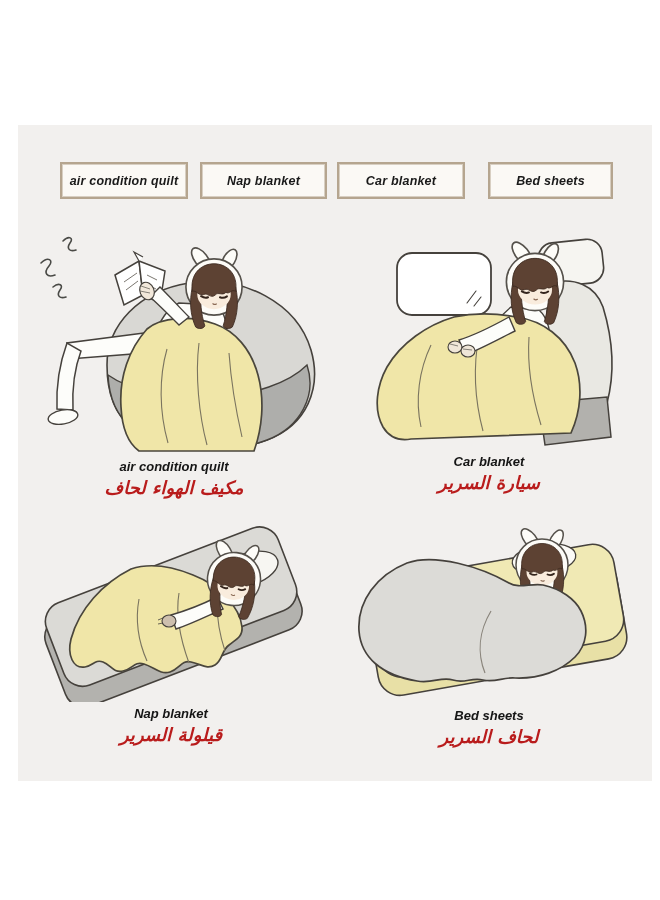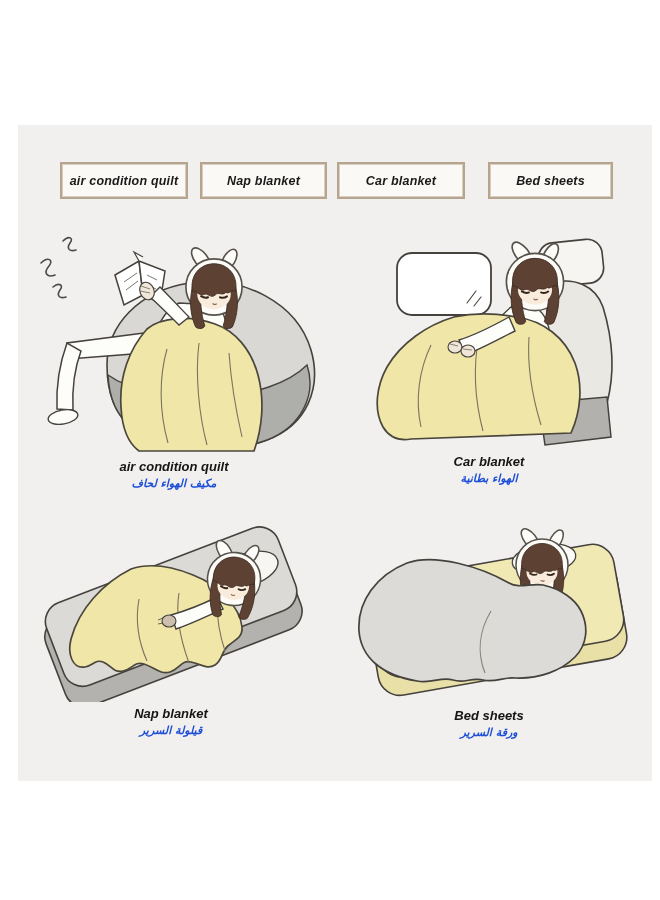--- a/index.html
+++ b/index.html
@@ -13,21 +13,21 @@
   .tab1{left:42px;width:128px;}
   .tab2{left:182px;width:127px;}
   .tab3{left:319px;width:128px;}
   .tab4{left:470px;width:125px;}
   .cell{position:absolute;text-align:center;}
   .cell1{left:6px;top:100px;width:300px;}
   .cell2{left:312px;top:100px;width:318px;}
   .cell3{left:2px;top:392px;width:302px;}
   .cell4{left:310px;top:394px;width:322px;}
   .cap-en{font-style:italic;font-weight:bold;font-size:13px;color:#151515;margin-top:4px;}
-  .cap-ar{direction:rtl;font-style:italic;font-weight:600;font-size:11px;color:#1d4ed8;margin-top:3px;
+  .cap-ar{direction:rtl;font-style:italic;font-weight:600;font-size:18px;color:#b91c1c;margin-top:3px;
           font-family:"DejaVu Sans",sans-serif;}
   svg{display:block;margin:0 auto;}
   .defs-holder{position:absolute;width:0;height:0;overflow:hidden;}
 </style>
 </head>
 <body>
 
 <div class="stage">
 
   <svg class="defs-holder" aria-hidden="true">
@@ -129,21 +129,21 @@
         </g>
         <path d="M170,92 C152,102 136,110 120,115 L126,130 C142,124 160,114 176,106 Z" fill="#fdfdfa" stroke="#45413c" stroke-width="1.4"></path>
         <g>
           <ellipse cx="116" cy="122" rx="7" ry="6" fill="#efe6d8" stroke="#45413c" stroke-width="1.1"></ellipse>
           <ellipse cx="129" cy="126" rx="7" ry="6" fill="#efe6d8" stroke="#45413c" stroke-width="1.1"></ellipse>
           <path d="M111,119 l8,2 M124,124 l9,1" fill="none" stroke="#6b675f" stroke-width="0.8"></path>
         </g>
         <use href="#girl-head" transform="translate(196,57) scale(1.1)"></use>
       </svg>
       <div class="cap-en">Car blanket</div>
-      <div class="cap-ar">الهواء بطانية</div>
+      <div class="cap-ar">سيارة السرير</div>
     </div>
 
     <div class="cell cell3">
       <svg width="300" height="185" viewBox="0 0 300 185">
         <g transform="rotate(-21 150 95)">
           <rect x="22" y="60" width="252" height="94" rx="20" fill="#b3b2ae" stroke="#45413c" stroke-width="1.6"></rect>
           <rect x="28" y="46" width="248" height="88" rx="20" fill="#dbdad6" stroke="#45413c" stroke-width="1.6"></rect>
         </g>
         <ellipse cx="228" cy="52" rx="30" ry="16" transform="rotate(-18 228 52)" fill="#f7f6f2" stroke="#45413c" stroke-width="1.4"></ellipse>
         <g>
@@ -172,17 +172,17 @@
           <rect x="44" y="44" width="248" height="98" rx="22" fill="#f0e9b4" stroke="#45413c" stroke-width="1.6"></rect>
         </g>
         <ellipse cx="215" cy="40" rx="32" ry="15" transform="rotate(-8 215 40)" fill="#fbfaf7" stroke="#45413c" stroke-width="1.3"></ellipse>
         <use href="#girl-head" transform="translate(213,46)"></use>
         <g>
           <path d="M78,44 C48,56 28,82 30,112 C32,138 52,156 88,162 C104,165 112,157 124,161 C136,165 142,158 154,161 C166,164 174,158 186,159 C210,160 232,152 246,138 C258,126 260,108 252,92 C246,80 232,70 214,66 C202,64 190,70 180,64 C152,48 106,34 78,44 Z" fill="#dcdbd7" stroke="#45413c" stroke-width="1.7"></path>
           <path d="M162,92 C150,112 148,134 156,154" fill="none" stroke="#8a857c" stroke-width="1.2"></path>
         </g>
       </svg>
       <div class="cap-en">Bed sheets</div>
-      <div class="cap-ar">ورقة السرير</div>
+      <div class="cap-ar">لحاف السرير</div>
     </div>
 
   </div>
 </div>
 
 </body></html>

